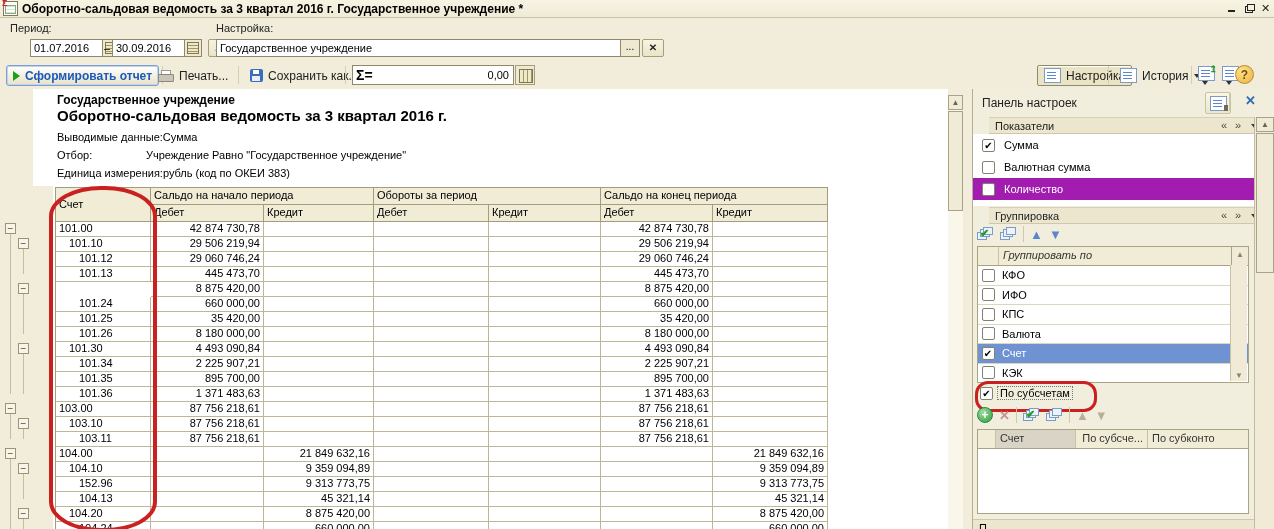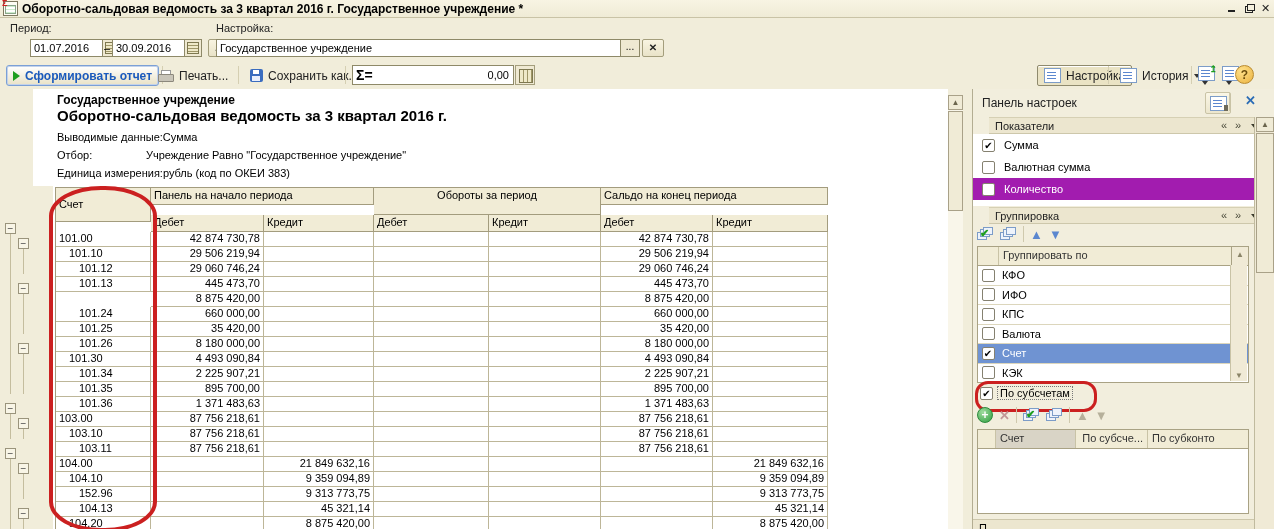--- a/index.html
+++ b/index.html
@@ -145,21 +145,21 @@
   .arrdn{color:#5b87cf;font-size:13px;line-height:13px;}
   .dis{color:#b6b09b !important;}
   .vsep{width:1px;height:16px;background:#cfc9ad;}
   .addbtn{width:16px;height:16px;border-radius:50%;background:radial-gradient(circle at 35% 30%,#9fdc9f,#2f9e3f);
      border:1px solid #2c8a3c;color:#fff;font-weight:bold;text-align:center;line-height:14px;font-size:12px;box-sizing:border-box;}
   .delx{color:#c29797;font-weight:bold;font-size:13px;}
 
   #grp-table{position:absolute;left:4px;top:157px;width:272px;height:137px;border:1px solid #a9a284;background:#fff;box-sizing:border-box;display:flex;flex-direction:column;}
   #grp-head{display:flex;height:18px;flex:none;background:#f1ecd6;border-bottom:1px solid #a9a284;}
   #grp-head .c0{width:20px;border-right:1px solid #c9c3a6;}
-  #grp-head .c1{flex:1;padding:2px 4px;font-size:11px;color:#333;}
+  #grp-head .c1{flex:1;padding:2px 4px;font-size:11px;color:#333;font-style:italic;}
   #grp-head .csc{width:16px;background:#f0ead6;border-left:1px solid #a9a284;text-align:center;color:#8a8468;font-size:8px;line-height:16px;}
   #grp-body{flex:1;display:flex;flex-direction:column;}
   .grprow{flex:1;display:flex;align-items:center;border-bottom:1px solid #dcd6bc;}
   .grprow:last-child{border-bottom:0;}
   .grprow .cbwrap{width:20px;display:flex;justify-content:center;}
   .grprow .lab{flex:1;padding-left:4px;}
   .grprow.sel{background:#6f93d2;color:#fff;}
   #grp-scroll{position:absolute;right:1px;top:18px;bottom:1px;width:16px;background:#f0ead6;border-left:1px solid #c9c3a6;}
   #grp-scroll .dn{position:absolute;bottom:1px;width:100%;text-align:center;color:#8a8468;font-size:8px;}
 
@@ -298,22 +298,22 @@
     <div class="rline abs" id="rep-title">Оборотно-сальдовая ведомость за 3 квартал 2016 г.</div>
     <div class="meta" style="top:42px;"><span class="ml">Выводимые данные:</span><span>Сумма</span></div>
     <div class="meta" style="top:60px;"><span class="ml">Отбор:</span><span>Учреждение Равно "Государственное учреждение"</span></div>
     <div class="meta" style="top:78px;"><span class="ml">Единица измерения:</span><span>рубль (код по ОКЕИ 383)</span></div>
 
     <div id="grid" class="abs">
       <div class="ghead">
         <div class="gcell gh-account" style="line-height:30px;">Счет</div>
         <div>
           <div class="gh-sub">
-            <div class="gcell" style="width:223px;height:17px;">Панель на начало периода</div>
-            <div class="gcell" style="width:227px;height:27px;text-align:center;">Обороты за период</div>
+            <div class="gcell" style="width:223px;height:17px;">Сальдо на начало периода</div>
+            <div class="gcell" style="width:227px;height:17px;">Обороты за период</div>
             <div class="gcell" style="width:227px;height:17px;">Сальдо на конец периода</div>
           </div>
           <div class="gh-sub">
             <div class="gcell" style="width:113px;height:17px;">Дебет</div>
             <div class="gcell" style="width:110px;height:17px;">Кредит</div>
             <div class="gcell" style="width:115px;height:17px;">Дебет</div>
             <div class="gcell" style="width:112px;height:17px;">Кредит</div>
             <div class="gcell" style="width:112px;height:17px;">Дебет</div>
             <div class="gcell" style="width:115px;height:17px;">Кредит</div>
           </div>

